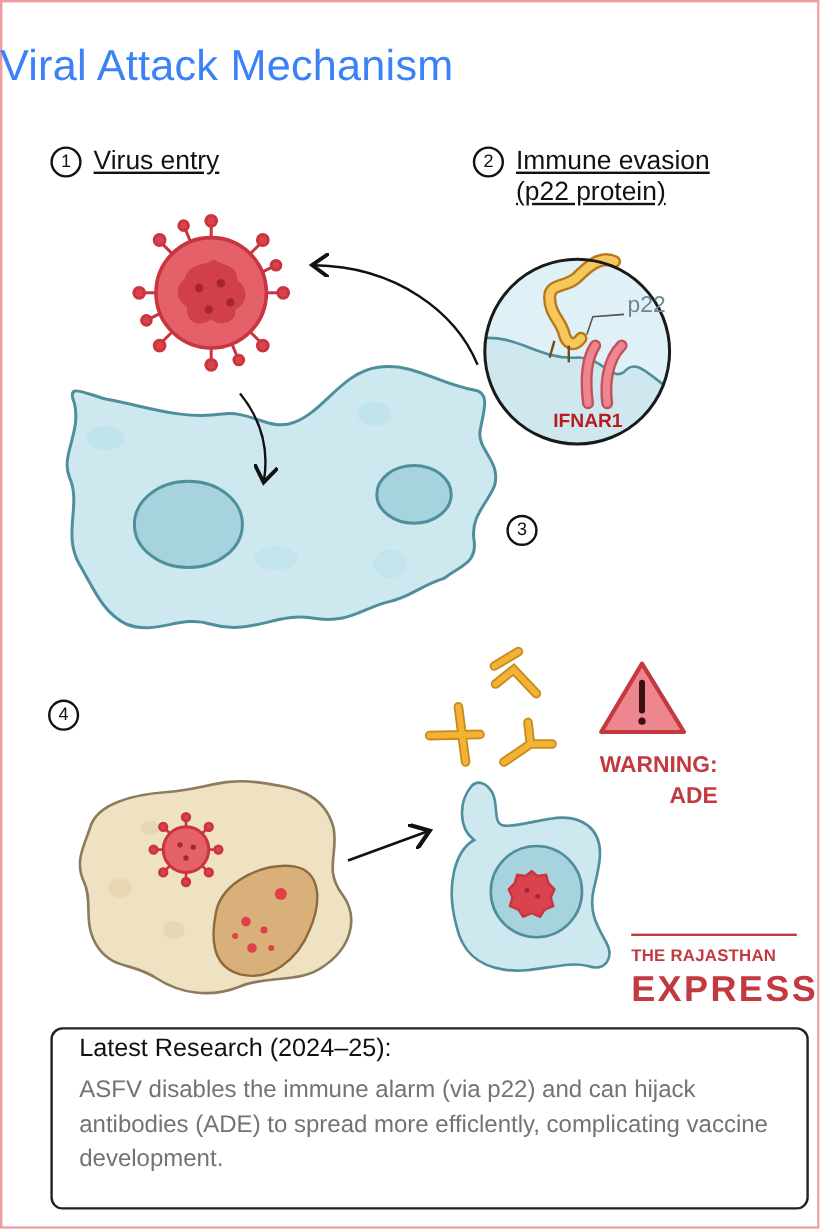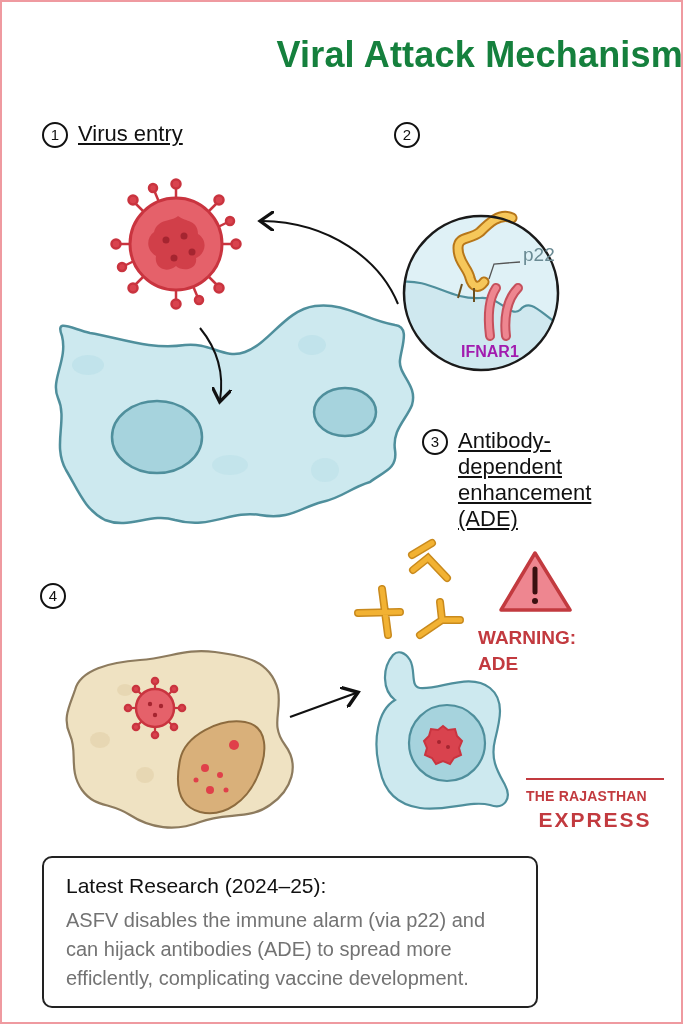--- a/index.html
+++ b/index.html
@@ -1,53 +1,51 @@
 <!DOCTYPE html>
 <html><head>
 <meta charset="utf-8">
 <style>
   html, body { margin: 0; padding: 0; background: #ffffff; }
   body { width: 683px; height: 1024px; position: relative; overflow: hidden; font-family: "Liberation Sans", "DejaVu Sans", sans-serif; color: #111; }
   .frame { position: absolute; left: 0; top: 0; width: 679px; height: 1020px; border: 2px solid #ef9aa0; box-sizing: content-box; }
-  .title { position: absolute; left: 0; width: 683px; top: 34px; text-align: right; font-size: 36px; font-weight: 700; letter-spacing: 0.2px; color: #15803d; }
+  .title { position: absolute; left: 0; width: 683px; top: 34px; text-align: left; font-size: 36px; font-weight: 400; letter-spacing: 0.2px; color: #3b82f6; }
   .step { position: absolute; display: flex; align-items: flex-start; font-size: 22px; line-height: 26px; color: #111; }
   .step .num { display: inline-flex; width: 22px; height: 22px; border: 2px solid #111; border-radius: 50%; align-items: center; justify-content: center; font-size: 15px; margin-right: 10px; margin-top: 1px; flex: 0 0 auto; }
   .step .lbl { white-space: pre-line; text-decoration: underline; }
   svg.art { position: absolute; left: 0; top: 0; }
-  .warn-text { position: absolute; left: 478px; top: 625px; width: 120px; text-align: left; color: #c23a3f; font-weight: 700; font-size: 19px; line-height: 26px; }
+  .warn-text { position: absolute; left: 478px; top: 625px; width: 120px; text-align: right; color: #c23a3f; font-weight: 700; font-size: 19px; line-height: 26px; }
   .brand { position: absolute; left: 526px; top: 778px; width: 138px; color: #c23a3f; }
   .brand .rule { height: 2px; background: #c23a3f; margin-bottom: 8px; }
   .brand .l1 { font-size: 14px; font-weight: 700; letter-spacing: 0.2px; text-align: left; }
-  .brand .l2 { font-size: 21px; font-weight: 700; letter-spacing: 2px; text-align: center; margin-top: 4px; }
-  .research { position: absolute; left: 42px; top: 856px; width: 496px; height: 152px; border: 2px solid #222; border-radius: 10px; box-sizing: border-box; padding: 16px 22px; }
+  .brand .l2 { font-size: 30px; font-weight: 700; letter-spacing: 2px; text-align: left; margin-top: 4px; }
+  .research { position: absolute; left: 42px; top: 856px; width: 632px; height: 152px; border: 2px solid #222; border-radius: 10px; box-sizing: border-box; padding: 4px 22px; }
   .research .head { font-size: 21px; margin-bottom: 8px; color: #111; }
   .research .body { font-size: 20px; line-height: 29px; color: #737373; }
   .p22-label { position: absolute; left: 523px; top: 244px; font-size: 19px; color: #6a8a93; }
-  .ifnar-label { position: absolute; left: 461px; top: 343px; font-size: 16px; font-weight: 700; color: #a21caf; }
+  .ifnar-label { position: absolute; left: 461px; top: 343px; font-size: 16px; font-weight: 700; color: #b91c1c; }
 </style>
 </head>
 <body>
 
 <div class="frame"></div>
 
 <div class="title">Viral Attack Mechanism</div>
 
 <div class="step" style="left:42px; top:121px;">
   <span class="num">1</span>
   <span class="lbl">Virus entry</span>
 </div>
 <div class="step" style="left:394px; top:121px;">
   <span class="num">2</span>
+  <span class="lbl">Immune evasion
+(p22 protein)</span>
 </div>
 <div class="step" style="left:422px; top:428px;">
   <span class="num">3</span>
-  <span class="lbl">Antibody-
-dependent
-enhancement
-(ADE)</span>
 </div>
 <div class="step" style="left:40px; top:582px;">
   <span class="num">4</span>
 </div>
 
 <svg class="art" width="683" height="1024" viewBox="0 0 683 1024">
   <defs>
     <marker id="arrowhead" markerWidth="10" markerHeight="10" refX="6" refY="5" orient="auto">
       <path d="M0,0 L7,5 L0,10" fill="none" stroke="#111" stroke-width="1.6"></path>
     </marker>

